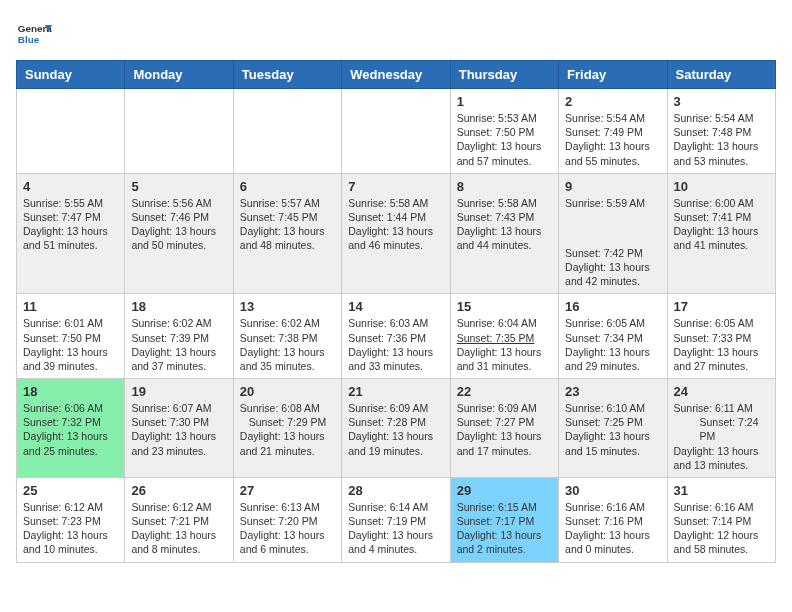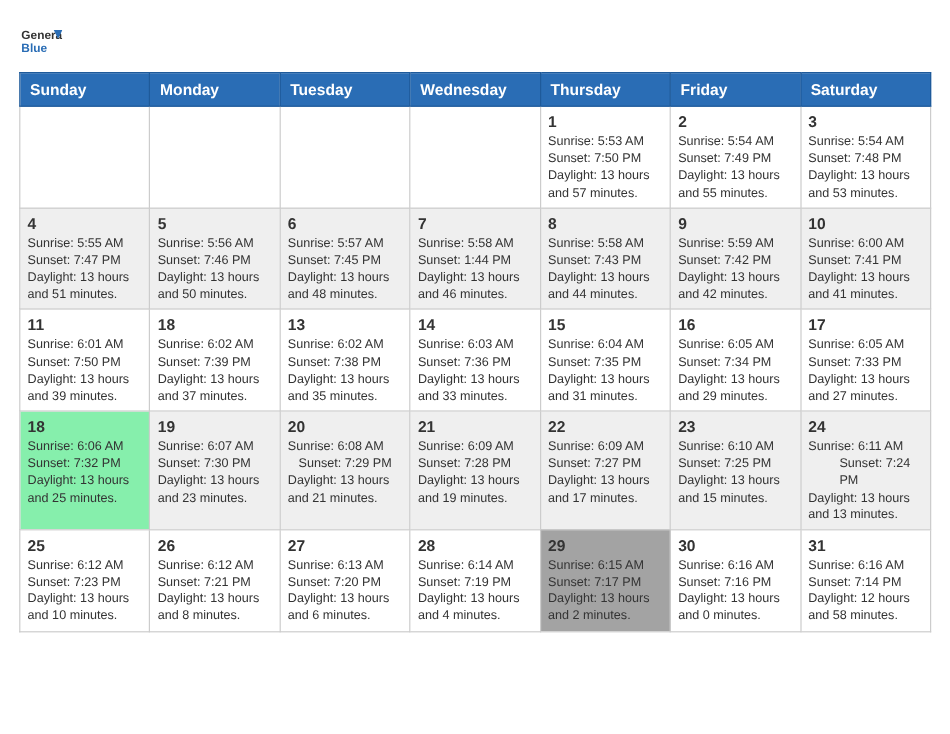--- a/index.html
+++ b/index.html
@@ -157,21 +157,21 @@
         </td>
         <td style="background: rgb(239, 239, 239);">
           <span class="day-num">8</span>
           <div style="line-height: 1.35;">Sunrise: 5:58 AM</div>
           <div style="line-height: 1.35;">Sunset: 7:43 PM</div>
           <div style="line-height: 1.35;">Daylight: 13 hours and 44 minutes.</div>
         </td>
         <td style="background: rgb(239, 239, 239);">
           <span class="day-num">9</span>
           <div style="line-height: 1.35;">Sunrise: 5:59 AM</div>
-          <div style="line-height: 1.35;">Sunset: 7:42 PM</div>
+          <div style="line-height: 1.35; margin-top: 36px;">Sunset: 7:42 PM</div>
           <div style="line-height: 1.35;">Daylight: 13 hours and 42 minutes.</div>
         </td>
         <td style="background: rgb(239, 239, 239);">
           <span class="day-num">10</span>
           <div style="line-height: 1.35;">Sunrise: 6:00 AM</div>
           <div style="line-height: 1.35;">Sunset: 7:41 PM</div>
           <div style="line-height: 1.35;">Daylight: 13 hours and 41 minutes.</div>
         </td>
       </tr>
       <tr class="row-odd">
@@ -195,21 +195,21 @@
         </td>
         <td style="background: rgb(255, 255, 255);">
           <span class="day-num">14</span>
           <div style="line-height: 1.35;">Sunrise: 6:03 AM</div>
           <div style="line-height: 1.35;">Sunset: 7:36 PM</div>
           <div style="line-height: 1.35;">Daylight: 13 hours and 33 minutes.</div>
         </td>
         <td style="background: rgb(255, 255, 255);">
           <span class="day-num">15</span>
           <div style="line-height: 1.35;">Sunrise: 6:04 AM</div>
-          <div style="line-height: 1.35;">Sunset: 7:35 PM</div>
+          <div style="line-height: 1.35; text-decoration: underline;">Sunset: 7:35 PM</div>
           <div style="line-height: 1.35;">Daylight: 13 hours and 31 minutes.</div>
         </td>
         <td style="background: rgb(255, 255, 255);">
           <span class="day-num">16</span>
           <div style="line-height: 1.35;">Sunrise: 6:05 AM</div>
           <div style="line-height: 1.35;">Sunset: 7:34 PM</div>
           <div style="line-height: 1.35;">Daylight: 13 hours and 29 minutes.</div>
         </td>
         <td style="background: rgb(255, 255, 255);">
           <span class="day-num">17</span>
@@ -280,21 +280,21 @@
           <div style="line-height: 1.35;">Sunrise: 6:13 AM</div>
           <div style="line-height: 1.35;">Sunset: 7:20 PM</div>
           <div style="line-height: 1.35;">Daylight: 13 hours and 6 minutes.</div>
         </td>
         <td style="background: rgb(255, 255, 255);">
           <span class="day-num">28</span>
           <div style="line-height: 1.35;">Sunrise: 6:14 AM</div>
           <div style="line-height: 1.35;">Sunset: 7:19 PM</div>
           <div style="line-height: 1.35;">Daylight: 13 hours and 4 minutes.</div>
         </td>
-        <td style="background: #a3a3a3;">
+        <td style="background: #7dd3fc;">
           <span class="day-num">29</span>
           <div style="line-height: 1.35;">Sunrise: 6:15 AM</div>
           <div style="line-height: 1.35;">Sunset: 7:17 PM</div>
           <div style="line-height: 1.35;">Daylight: 13 hours and 2 minutes.</div>
         </td>
         <td style="background: rgb(255, 255, 255);">
           <span class="day-num">30</span>
           <div style="line-height: 1.35;">Sunrise: 6:16 AM</div>
           <div style="line-height: 1.35;">Sunset: 7:16 PM</div>
           <div style="line-height: 1.35;">Daylight: 13 hours and 0 minutes.</div>

